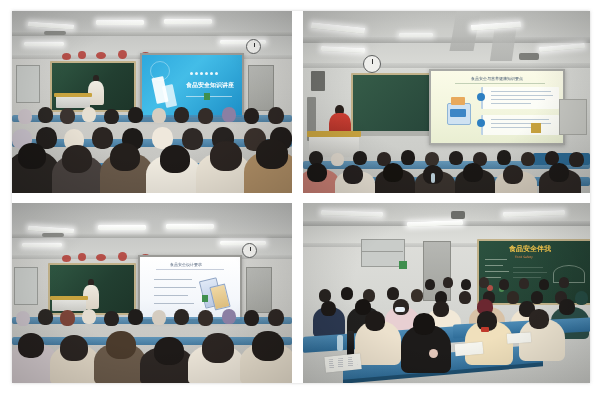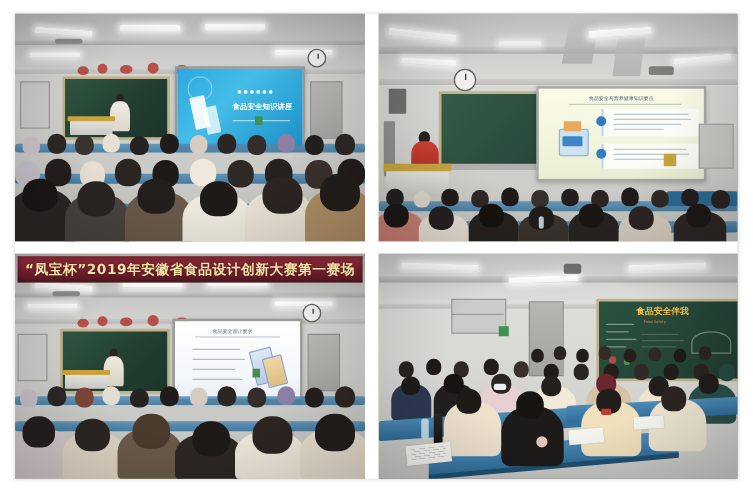--- a/index.html
+++ b/index.html
@@ -497,23 +497,20 @@
 
         <div class="vignette"></div>
       </div>
     </div>
 
     <div class="panel p-bl">
       <div class="scene">
         <div class="wall"></div>
         <div class="ceiling" style="height:56px;"></div>
 
-        <div class="banner">
-          <span class="banner-text">“凤宝杯”2019年安徽省食品设计创新大赛第一赛场</span>
-        </div>
 
         <div class="beam" style="left:0;top:30px;width:280px;height:5px;"></div>
         <div class="beam" style="left:0;top:52px;width:280px;height:4px;opacity:.6;"></div>
 
         <div class="light" style="left:16px;top:24px;width:46px;height:5px;transform:rotate(4deg);"></div>
         <div class="light" style="left:86px;top:22px;width:48px;height:5px;"></div>
         <div class="light" style="left:154px;top:21px;width:48px;height:5px;"></div>
         <div class="light" style="left:10px;top:40px;width:40px;height:4px;"></div>
         <div class="light" style="left:208px;top:38px;width:46px;height:4px;"></div>
 

